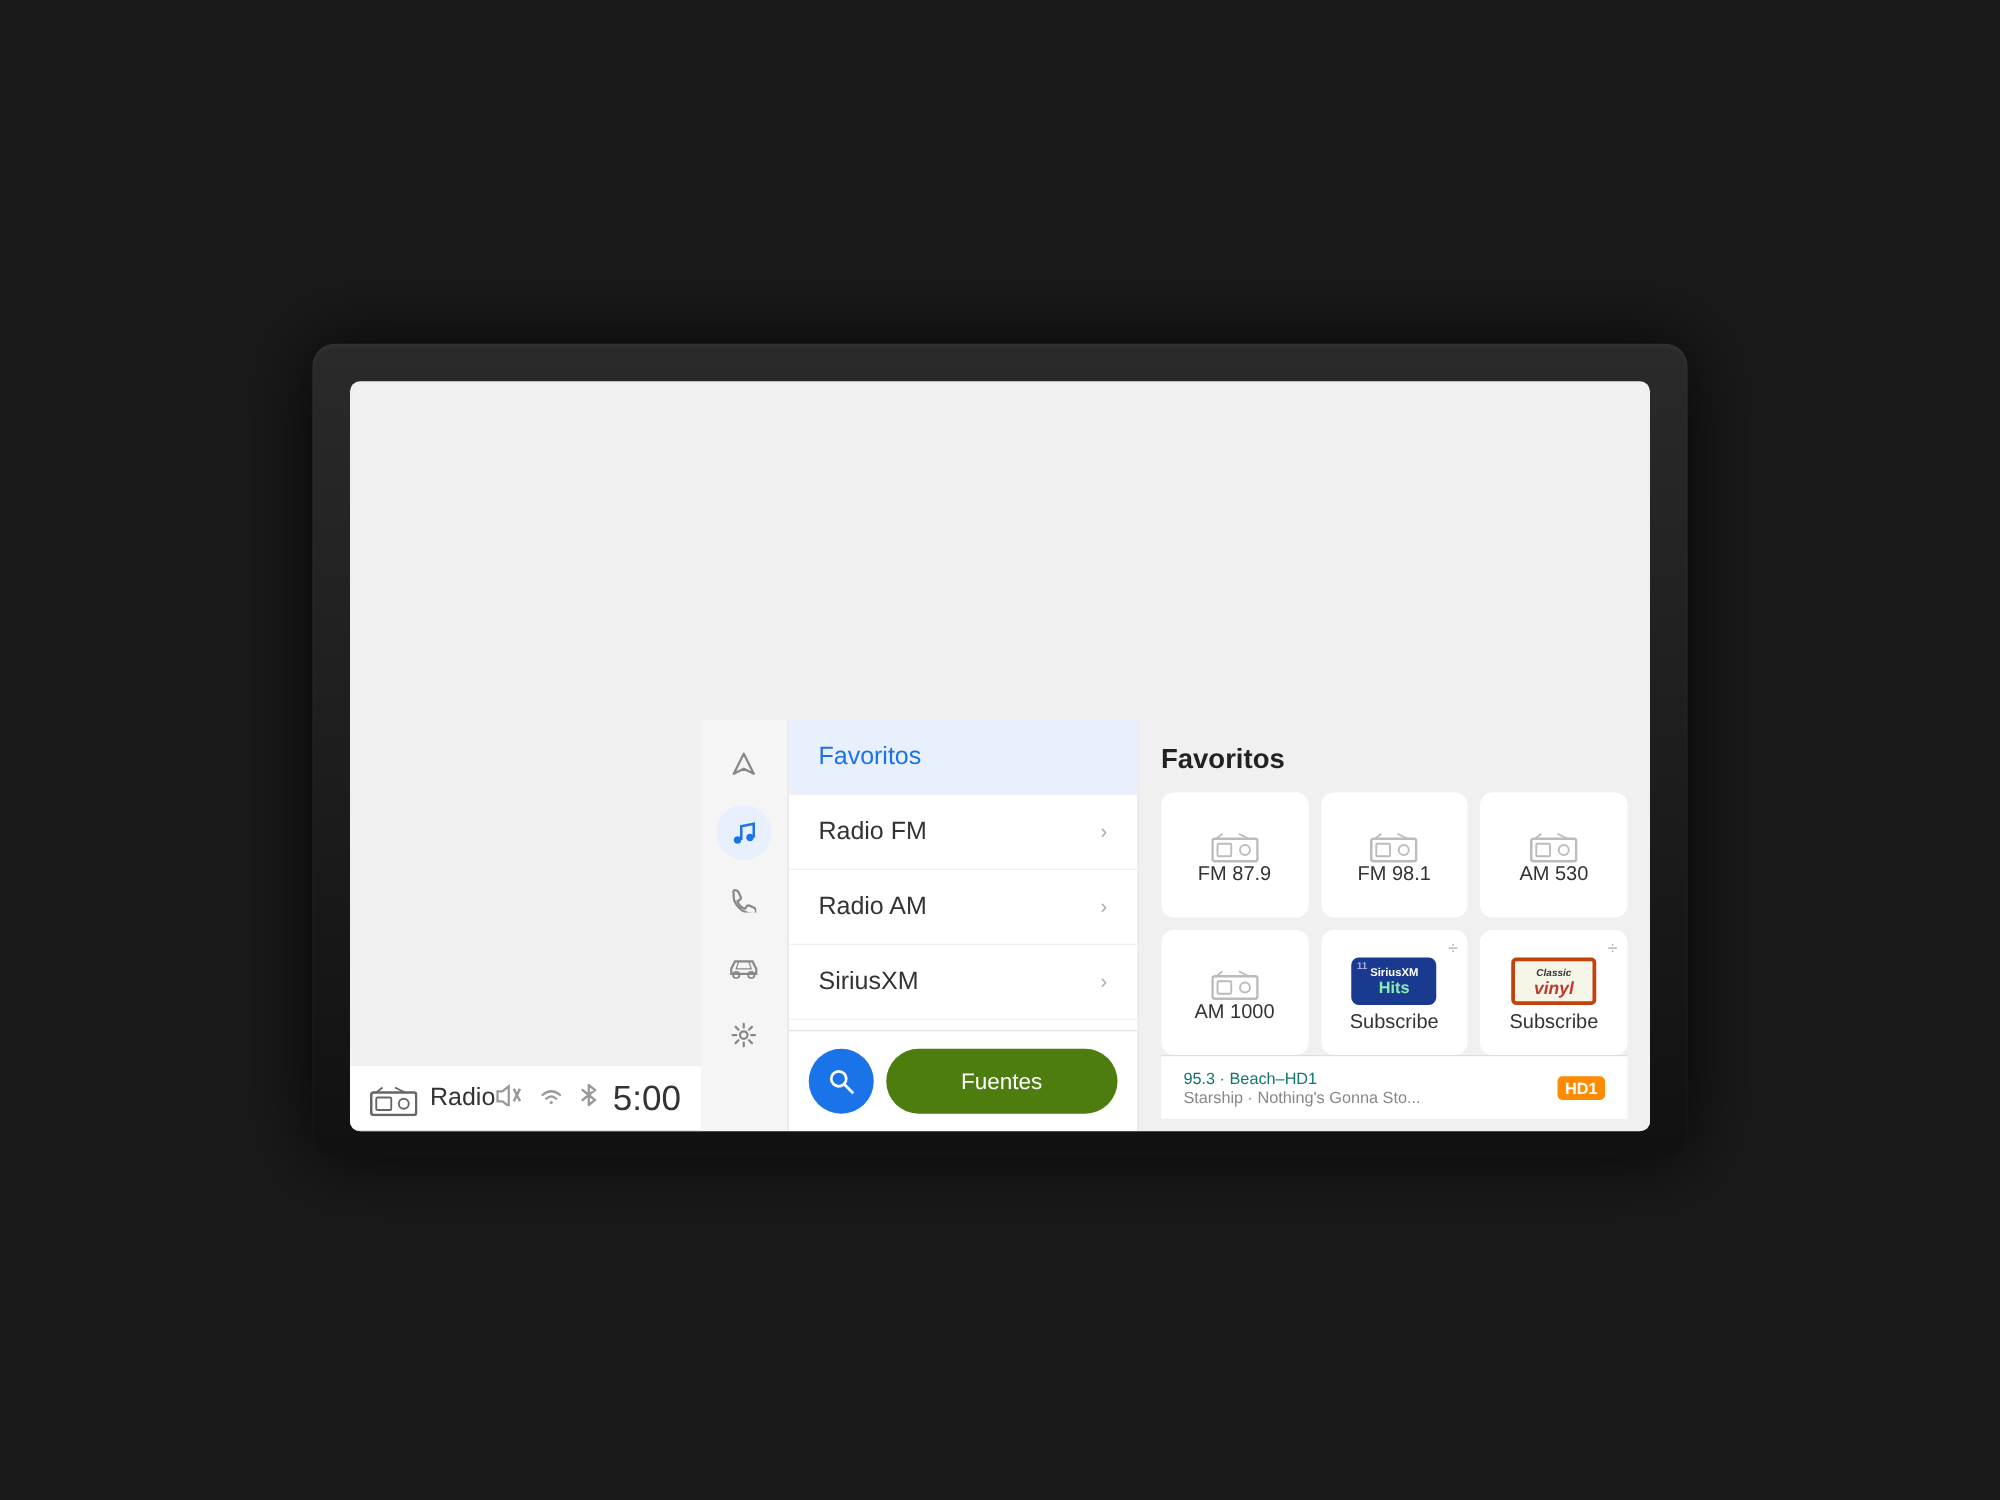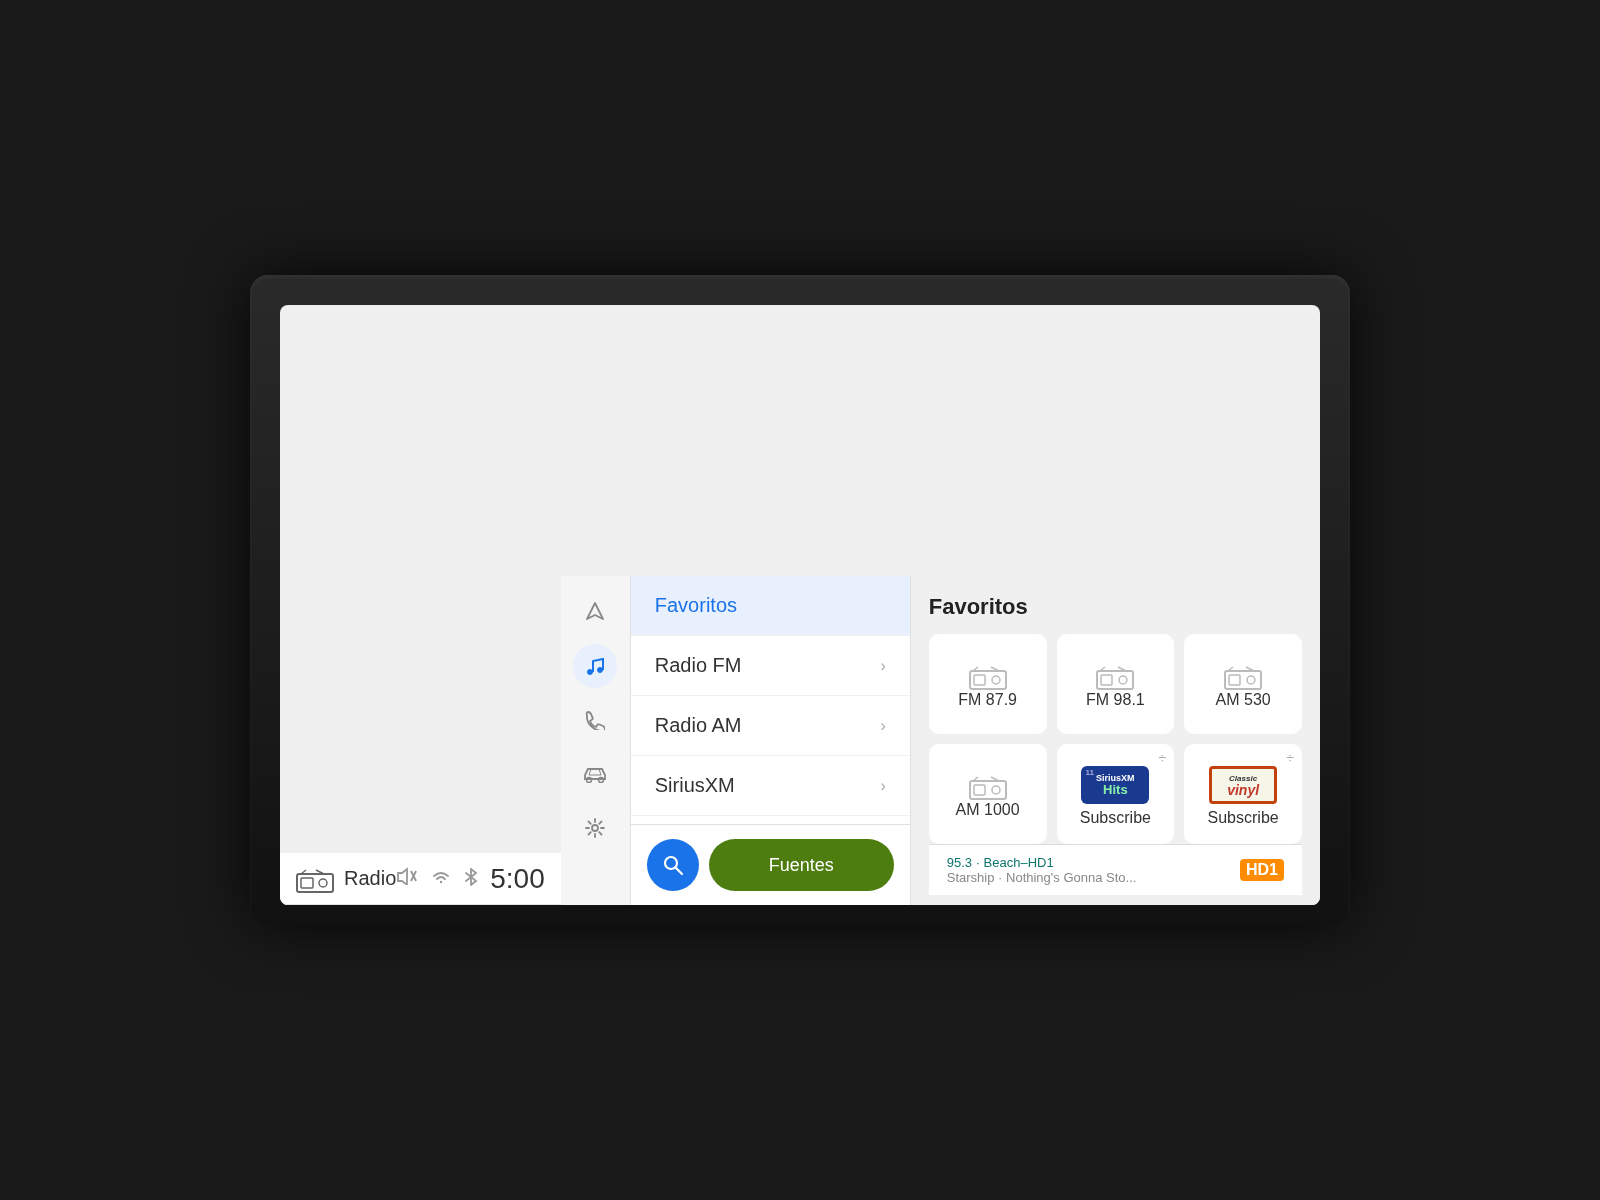--- a/index.html
+++ b/index.html
@@ -321,21 +321,21 @@
     }
 
     .now-playing-track {
       font-size: 13px;
       color: #888;
     }
 
     .hd-badge {
       background: #ff8c00;
       color: #fff;
-      font-size: 16px;
+      font-size: 13px;
       font-weight: 700;
       padding: 2px 6px;
       border-radius: 4px;
     }
 
     .screen-body {
       display: flex;
       flex: 1;
       overflow: hidden;
     }

